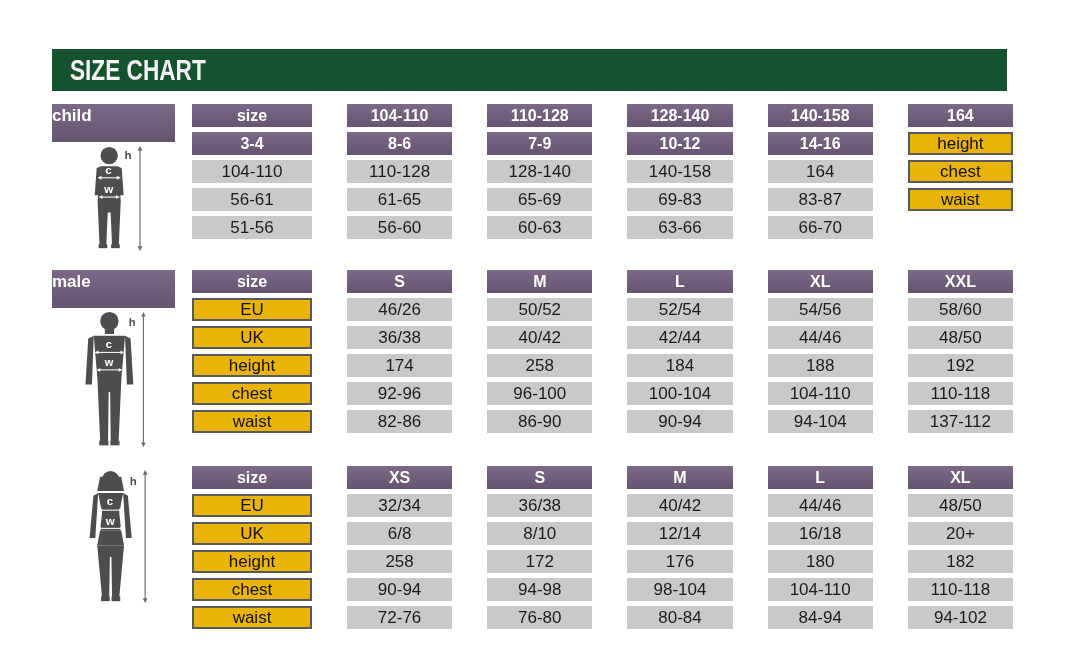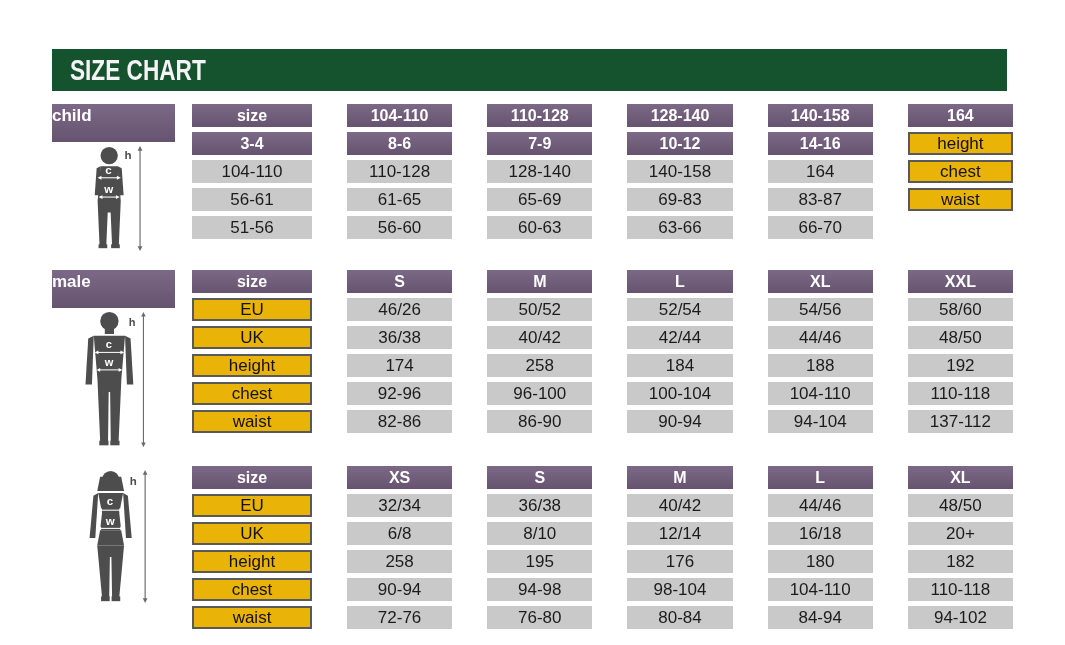--- a/index.html
+++ b/index.html
@@ -277,21 +277,21 @@
           <div class="cell data">44/46</div>
           <div class="cell data">48/50</div>
           <div class="cell lbl">UK</div>
           <div class="cell data">6/8</div>
           <div class="cell data">8/10</div>
           <div class="cell data">12/14</div>
           <div class="cell data">16/18</div>
           <div class="cell data">20+</div>
           <div class="cell lbl">height</div>
           <div class="cell data">258</div>
-          <div class="cell data">195</div>
+          <div class="cell data">172</div>
           <div class="cell data">176</div>
           <div class="cell data">180</div>
           <div class="cell data">182</div>
           <div class="cell lbl">chest</div>
           <div class="cell data">90-94</div>
           <div class="cell data">94-98</div>
           <div class="cell data">98-104</div>
           <div class="cell data">104-110</div>
           <div class="cell data">110-118</div>
           <div class="cell lbl">waist</div>

